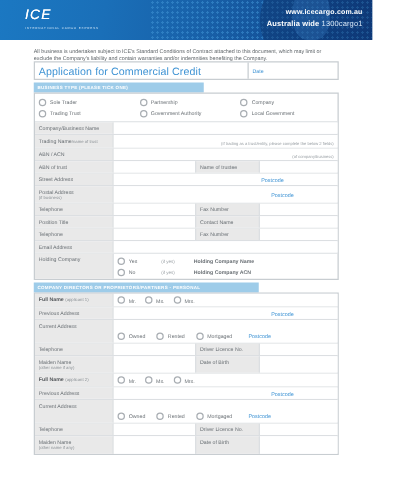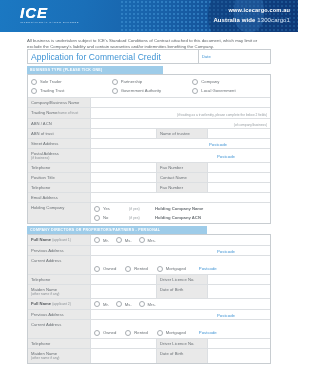--- a/index.html
+++ b/index.html
@@ -26,21 +26,21 @@
     position:absolute;right:-30px;top:-34px;width:120px;height:100px;
     border-radius:50%;background:rgba(10,48,104,.45);
   }
   .banner .swoosh2{
     position:absolute;right:34px;top:-12px;width:30px;height:44px;
     border-radius:50% 50% 40% 40%;background:rgba(60,130,200,.30);
   }
   .logo{position:absolute;left:20px;top:5px;width:56px;}
   .logo .mark{
     font-family:"Liberation Sans",sans-serif;
-    font-weight:bold;font-style:italic;font-size:15px;line-height:15px;
+    font-weight:normal;font-style:italic;font-size:11px;line-height:15px;
     letter-spacing:1px;color:#ffffff;
     text-shadow:0 0 0 #fff;
   }
   .logo .tag{
     margin-top:1px;font-size:2.4px;letter-spacing:.7px;color:#cfe4f6;
     line-height:3.2px;white-space:nowrap;
   }
   .hdr-right{position:absolute;right:8px;top:7px;text-align:right;}
   .hdr-right .url{font-size:5.6px;font-weight:bold;color:#ffffff;letter-spacing:.15px;}
   .hdr-right .wide{margin-top:4px;font-size:6px;color:#ffffff;letter-spacing:.1px;}

